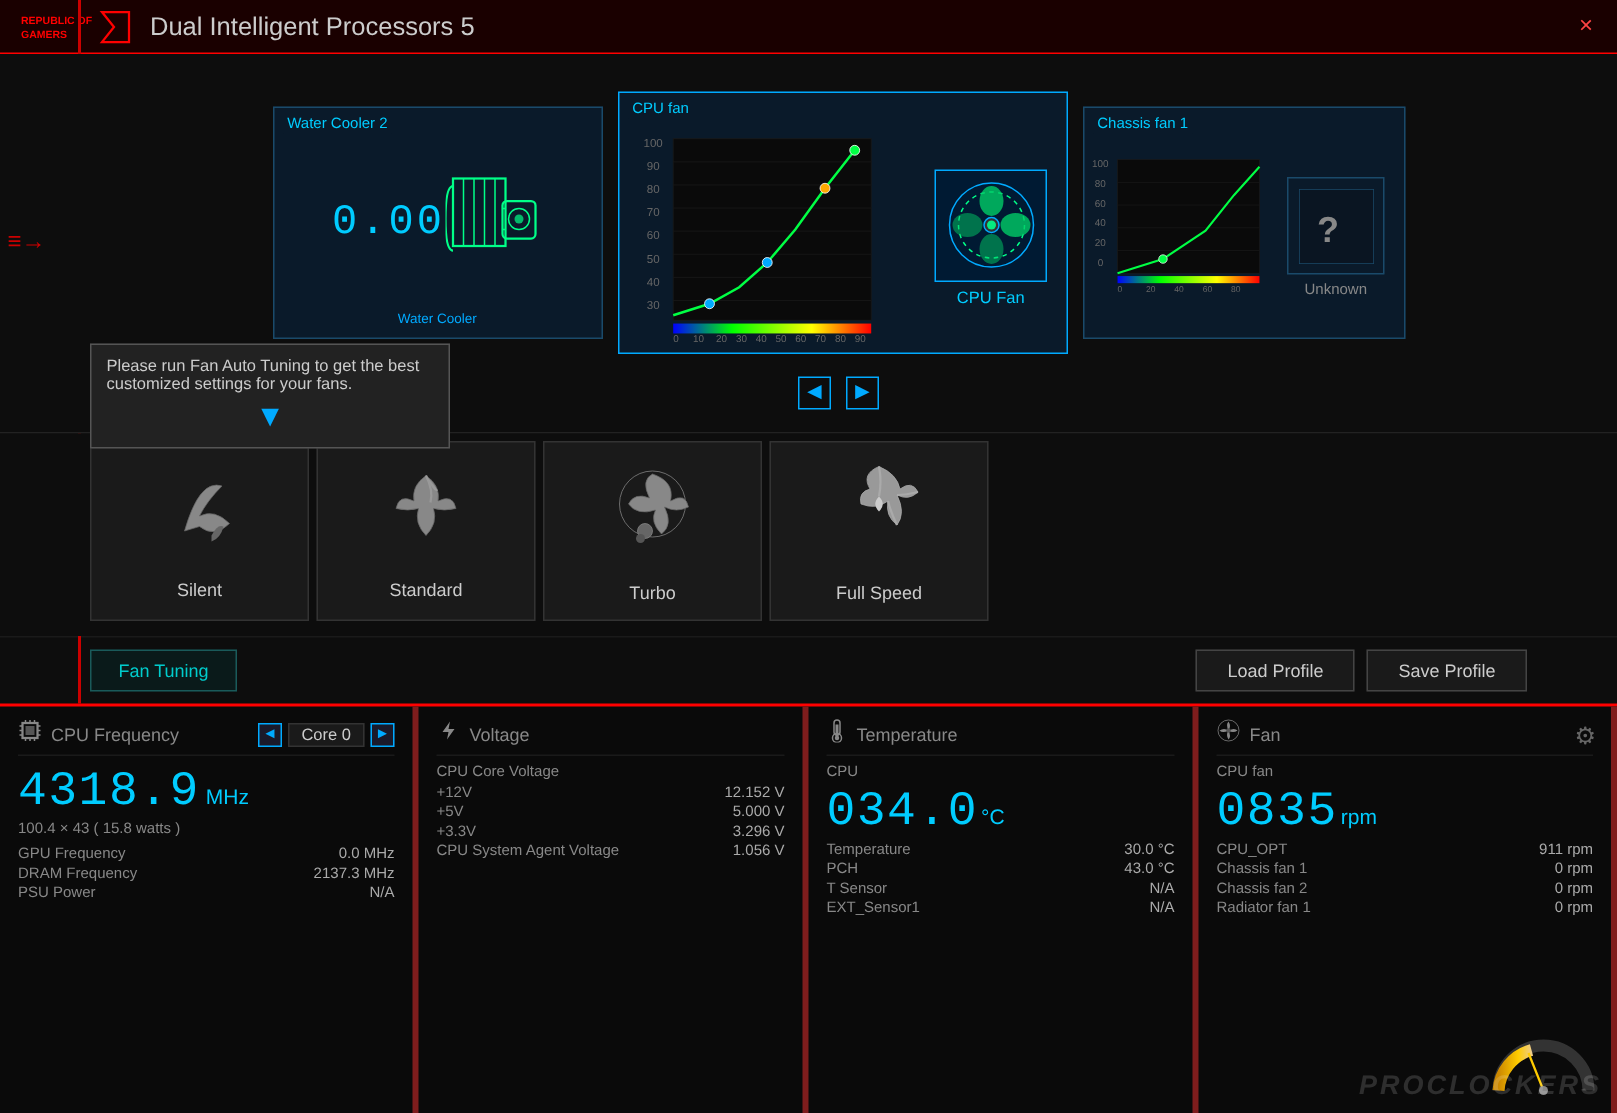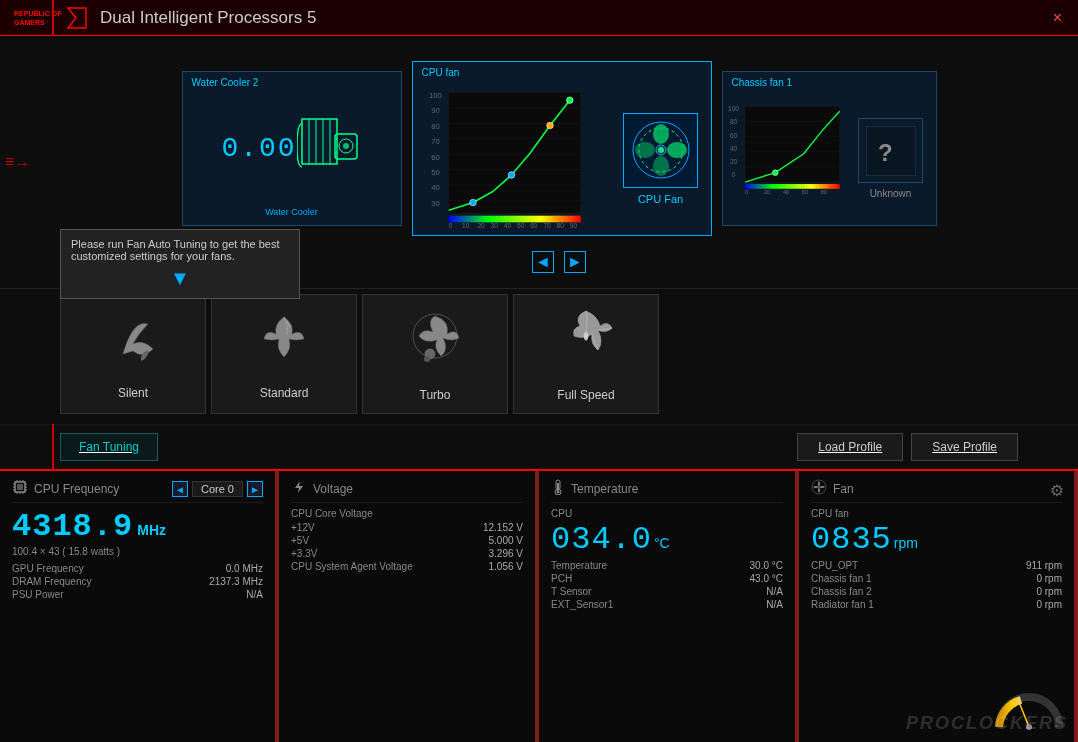--- a/index.html
+++ b/index.html
@@ -289,21 +289,20 @@
     }
 
     
     #fan-tuning-area {
       background: #0d0d0d;
       padding: 8px 60px;
       display: flex;
       align-items: center;
       justify-content: space-between;
       border-top: 1px solid #1a1a1a;
-      text-decoration: underline;
     }
 
     .fan-tuning-btn {
       background: #0a1a1a;
       border: 1px solid #1a5a5a;
       color: #00cccc;
       padding: 6px 18px;
       font-size: 12px;
       cursor: pointer;
     }
@@ -746,21 +745,21 @@
             <line x1="11" y1="13" x2="11" y2="15" stroke="#888" stroke-width="1"></line>
           </svg>
         </span>
         <span class="stats-panel-title">CPU Frequency</span>
         <div class="stats-panel-nav">
           <div class="stats-nav-btn">◄</div>
           <div class="stats-nav-label">Core 0</div>
           <div class="stats-nav-btn">►</div>
         </div>
       </div>
-      <div style="display:flex;align-items:baseline;gap:4px;font-weight:bold;">
+      <div style="display:flex;align-items:baseline;gap:4px;">
         <span class="big-value">4318.9</span>
         <span class="big-unit">MHz</span>
       </div>
       <div class="sub-value">100.4 × 43  ( 15.8 watts )</div>
       <div class="stat-row">
         <span>GPU Frequency</span>
         <span class="stat-row-value">0.0  MHz</span>
       </div>
       <div class="stat-row">
         <span>DRAM Frequency</span>

